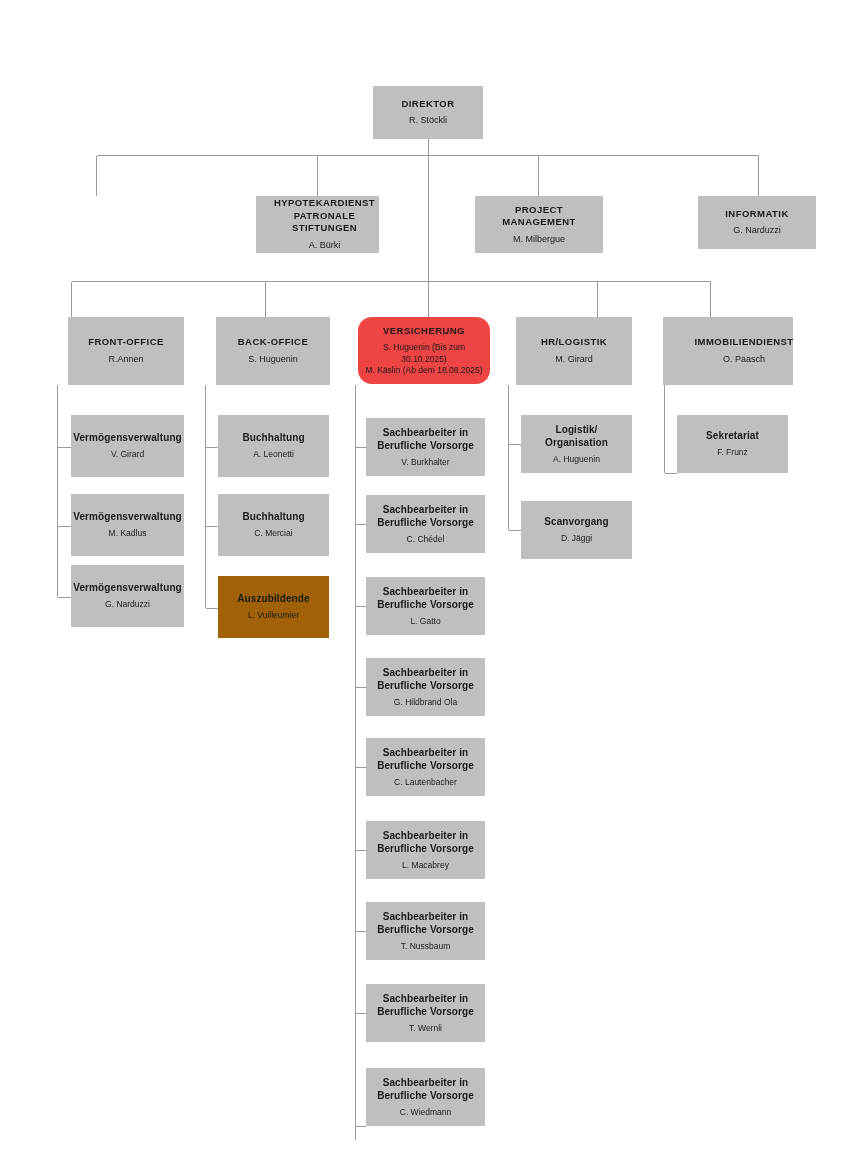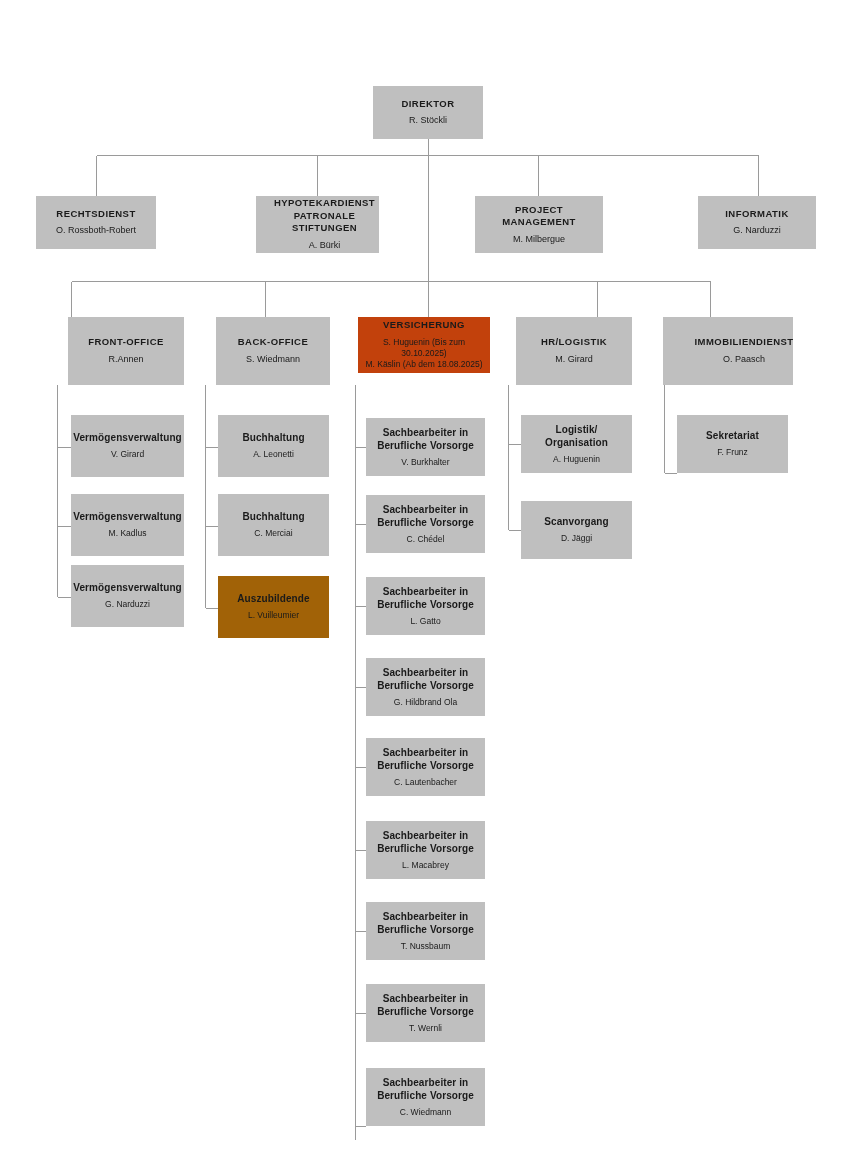--- a/index.html
+++ b/index.html
@@ -118,47 +118,43 @@
       <path d="M664.5 385 L664.5 473"></path>
       <path d="M664.5 473 L677 473"></path>
     </g>
   </svg>
 
   <div class="node top-level" style="left: 373px; top: 86px; width: 110px; height: 53px; background: rgb(191, 191, 191);">
     <span class="role">DIREKTOR</span>
     <span class="person">R. Stöckli</span>
   </div>
 
-  <div class="node top-level" style="left: 36px; top: 196px; width: 120px; height: 53px; background: rgb(191, 191, 191);">
-    <span class="role">RECHTSDIENST</span>
-    <span class="person">O. Rossboth-Robert</span>
-  </div>
   <div class="node top-level" style="left: 256px; top: 196px; width: 123px; height: 57px; background: rgb(191, 191, 191); padding-left: 18px;">
     <span class="role">HYPOTEKARDIENST
 PATRONALE STIFTUNGEN</span>
     <span class="person">A. Bürki</span>
   </div>
   <div class="node top-level" style="left: 475px; top: 196px; width: 128px; height: 57px; background: rgb(191, 191, 191);">
     <span class="role">PROJECT MANAGEMENT</span>
     <span class="person">M. Milbergue</span>
   </div>
   <div class="node top-level" style="left: 698px; top: 196px; width: 118px; height: 53px; background: rgb(191, 191, 191);">
     <span class="role">INFORMATIK</span>
     <span class="person">G. Narduzzi</span>
   </div>
 
   <div class="node top-level" style="left: 68px; top: 317px; width: 116px; height: 68px; background: rgb(191, 191, 191);">
     <span class="role">FRONT-OFFICE</span>
     <span class="person">R.Annen</span>
   </div>
   <div class="node top-level" style="left: 216px; top: 317px; width: 114px; height: 68px; background: rgb(191, 191, 191);">
     <span class="role">BACK-OFFICE</span>
-    <span class="person">S. Wiedmann</span>
-  </div>
-  <div class="node top-level" style="left: 358px; top: 317px; width: 132px; height: 56px; background: #c2410c;">
+    <span class="person">S. Huguenin</span>
+  </div>
+  <div class="node top-level" style="left: 358px; top: 317px; width: 132px; height: 67px; background: #ef4444; border-radius: 14px;">
     <span class="role">VERSICHERUNG</span>
     <span class="person person-line">S. Huguenin (Bis zum 30.10.2025)
 M. Käslin (Ab dem 18.08.2025)</span>
   </div>
   <div class="node top-level" style="left: 516px; top: 317px; width: 116px; height: 68px; background: rgb(191, 191, 191);">
     <span class="role">HR/LOGISTIK</span>
     <span class="person">M. Girard</span>
   </div>
   <div class="node top-level" style="left: 663px; top: 317px; width: 130px; height: 68px; background: rgb(191, 191, 191); padding-left: 36px;">
     <span class="role">IMMOBILIENDIENST</span>

